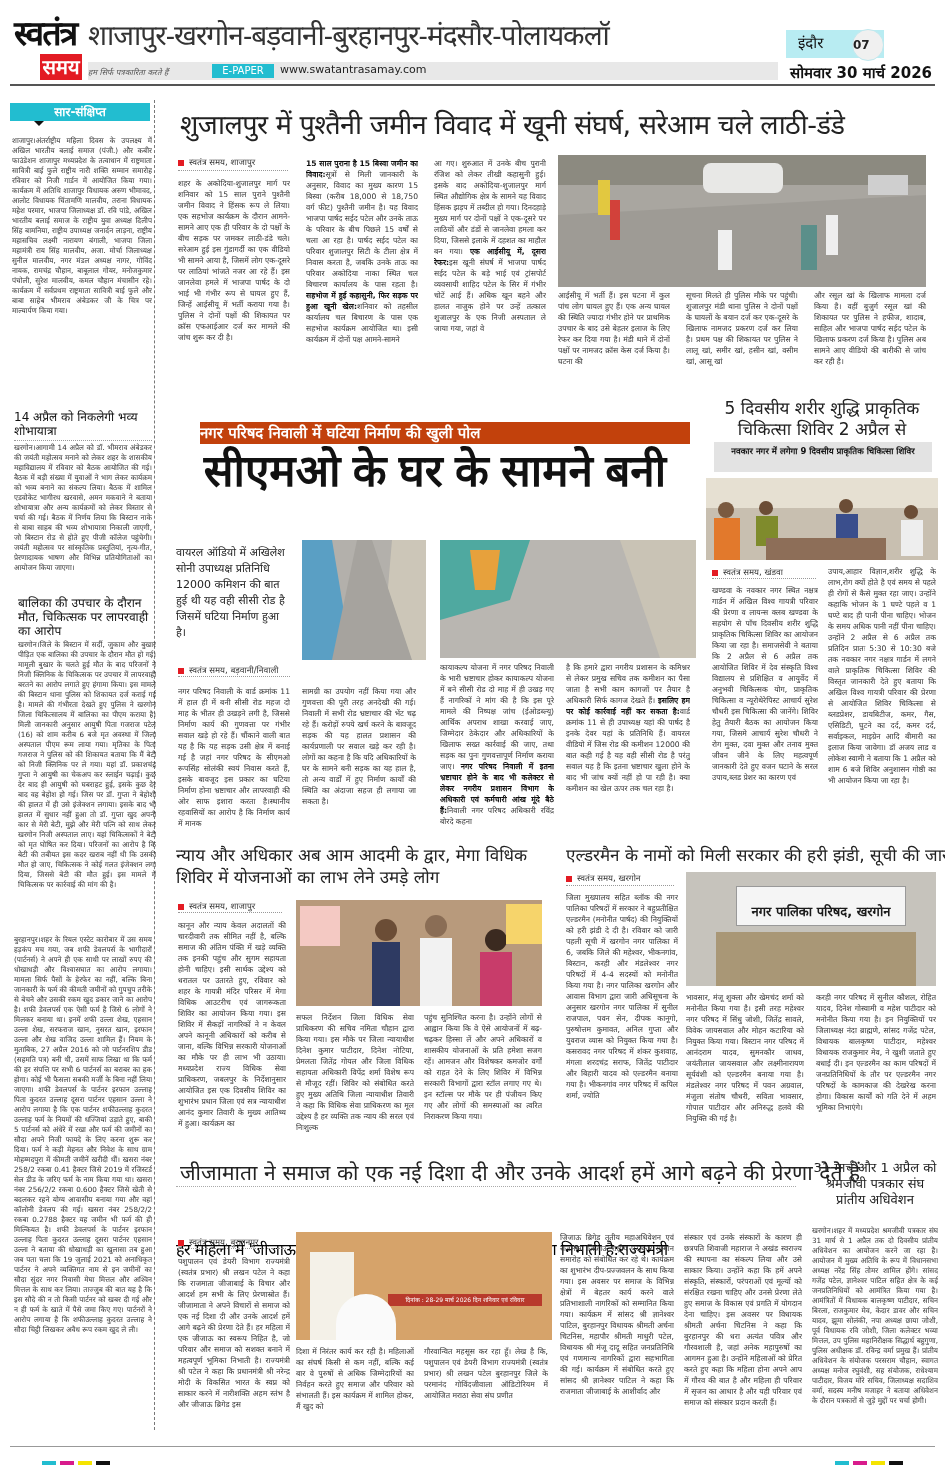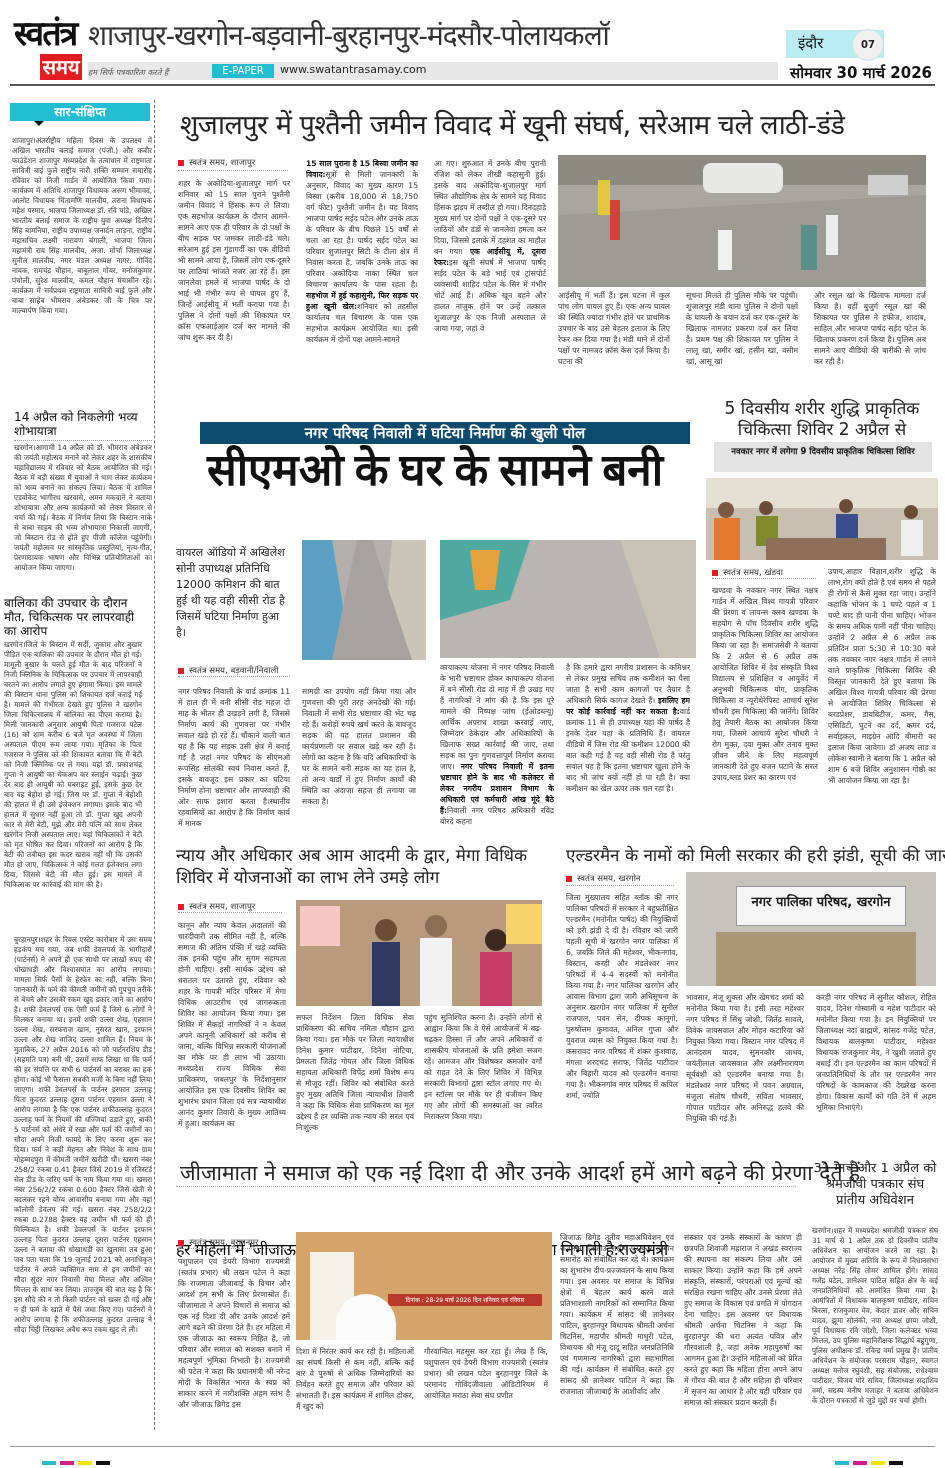--- a/index.html
+++ b/index.html
@@ -4,43 +4,43 @@
 <style>
 *{box-sizing:border-box;margin:0;padding:0}
 body{width:945px;height:1468px;background:#fff;font-family:"DejaVu Sans",sans-serif;color:#222;position:relative;overflow:hidden}
 .abs{position:absolute}
 
 .logo-top{left:14px;top:14px;width:68px;height:38px;font-family:"DejaVu Serif",serif;font-weight:bold;font-size:34px;line-height:38px;color:#111;letter-spacing:-2px}
 .logo-bot{left:40px;top:54px;width:42px;height:26px;background:#e31b23;color:#fff;font-weight:bold;font-size:20px;line-height:26px;text-align:center;font-family:"DejaVu Serif",serif}
 .districts{left:88px;top:16px;width:700px;font-size:28px;line-height:40px;color:#333;font-family:"Liberation Sans Narrow","Liberation Sans",sans-serif;letter-spacing:-1px}
 .city-box{left:786px;top:30px;width:98px;height:28px;background:#b8ecf2}
 .city{left:798px;top:32px;font-size:15px;color:#111}
-.page-no{left:852px;top:29px;width:32px;height:32px;border-radius:50%;background:#f0f0f0;border:1px solid #bfe8ee;font-weight:bold;font-size:10px;line-height:30px;text-align:center}
+.page-no{left:852px;top:29px;width:32px;height:32px;border-radius:50%;background:#f0f0f0;border:1px solid #bfe8ee;font-weight:bold;font-size:12px;line-height:30px;}
 .tagline{left:88px;top:66px;font-size:8px;font-style:italic;color:#555}
 .epaper-bar{left:88px;top:62px;width:690px;height:18px;background:#e8e8e8}
 .epaper-badge{left:212px;top:64px;width:62px;height:14px;background:#22bdd0;color:#fff;font-size:10px;line-height:14px;text-align:center}
 .url{left:280px;top:63px;font-size:11px;color:#222}
 .date{left:790px;top:62px;font-size:15px;font-weight:bold;color:#111}
 .rule{left:10px;top:84px;width:925px;height:2px;background:#555}
 .sar-head{left:10px;top:103px;width:140px;height:18px;background:#22bdd0;color:#fff;font-size:12px;font-weight:bold;text-align:center;line-height:18px}
 .sar-arrow{left:34px;top:121px;width:0;height:0;border-left:5px solid transparent;border-right:5px solid transparent;border-top:5px solid #111}
 .vdash{left:154px;top:100px;width:0;height:1330px;border-left:1px dashed #777}
 .s-head{font-size:12px;line-height:14px;color:#111;font-weight:500}
 .s-body{font-size:7.2px;line-height:10px;color:#333;text-align:justify}
 .s-body b{font-weight:normal}
 
 .h1{font-size:27px;line-height:34px;color:#222;white-space:nowrap;letter-spacing:-0.5px}
 .byline{font-size:8.5px;color:#333;white-space:nowrap}
 .byline:before{content:"";display:inline-block;width:6px;height:6px;background:#e31b23;margin-right:5px;vertical-align:middle}
 .byrule{height:0;border-top:1px dotted #999}
 .col{font-size:7.6px;line-height:11px;color:#333;text-align:justify}
 .col b{font-weight:bold;color:#111}
 .photo{background:#999;overflow:hidden}
-.blackbar{left:200px;top:422px;width:490px;height:22px;background:#0c4a6e;color:#fff;font-size:15px;line-height:22px;text-align:center;font-weight:bold}
-.cmo-head{left:180px;top:446px;width:510px;font-size:44px;line-height:50px;font-weight:bold;text-align:center;color:#111;font-family:Liberation Serif, serif}
+.blackbar{left:200px;top:422px;width:490px;height:22px;background:#c2410c;color:#fff;font-size:15px;line-height:22px;font-weight:bold}
+.cmo-head{left:180px;top:446px;width:510px;font-size:44px;line-height:50px;font-weight:bold;text-align:center;color:#111;font-family:Liberation Sans, sans-serif}
 .rhead{font-size:17px;line-height:21px;color:#222}
 .graybox{background:#e3e3e3;font-size:8.5px;line-height:12px;text-align:center;color:#111;font-weight:bold}
 .hr-dot{height:0;border-top:1px dotted #aaa}
 .quote{font-size:11px;line-height:16px;color:#222}
 .cmyk span{display:inline-block;width:14px;height:4px;margin-right:4px}
 </style>
 </head>
 <body>
 
 <div class="abs logo-top">स्वतंत्र</div>
@@ -61,21 +61,21 @@
 <div class="abs vdash"></div>
 
 <div class="abs" style="left:12px;top:132px;width:140px">
   <div class="s-body" style="margin-top:4px;height:186px;overflow:hidden"><b>शाजापुर।</b><span>अंतर्राष्ट्रीय महिला दिवस के उपलक्ष्य में अखिल भारतीय बलाई समाज (पंजी.) और कबीर फाउंडेशन शाजापुर मध्यप्रदेश के तत्वाधान में राष्ट्रमाता सावित्री बाई फुले राष्ट्रीय नारी शक्ति सम्मान समारोह रविवार को निजी गार्डन में आयोजित किया गया। कार्यक्रम में अतिथि शाजापुर विधायक अरुण भीमावद, आलोट विधायक चिंतामणि मालवीय, तराना विधायक महेश परमार, भाजपा जिलाध्यक्ष डॉ. रवि पांडे, अखिल भारतीय बलाई समाज के राष्ट्रीय युवा अध्यक्ष दिलीप सिंह बामनिया, राष्ट्रीय उपाध्यक्ष जनार्दन लाड़ना, राष्ट्रीय महासचिव लक्ष्मी नारायण बंगाली, भाजपा जिला महामंत्री राय सिंह मालवीय, अजा. मोर्चा जिलाध्यक्ष सुनील मालवीय, नगर मंडल अध्यक्ष नागर, गोविंद नायक, रामचंद्र चौहान, बाबूलाल गोयर, मनोजकुमार पंचोली, सुरेश मालवीय, कमल चौहान मंचासीन रहे। कार्यक्रम में सर्वप्रथम राष्ट्रमाता सावित्री बाई फुले और बाबा साहेब भीमराव अंबेडकर जी के चित्र पर माल्यार्पण किया गया।</span></div>
 </div>
 <div class="abs" style="left:14px;top:410px;width:138px">
   <div class="s-head">14 अप्रैल को निकलेगी भव्य शोभायात्रा</div>
   <div style="border-top:1px dotted #999;margin-top:2px"></div>
   <div class="s-body" style="margin-top:2px;height:145px;overflow:hidden"><b>खरगोन।</b><span>आगामी 14 अप्रैल को डॉ. भीमराव अंबेडकर की जयंती महोत्सव मनाने को लेकर शहर के शासकीय महाविद्यालय में रविवार को बैठक आयोजित की गई। बैठक में बड़ी संख्या में युवाओं ने भाग लेकर कार्यक्रम को भव्य बनाने का संकल्प लिया। बैठक में शामिल एडवोकेट भागीरथ खरवासे, अमन मकवाने ने बताया शोभायात्रा और अन्य कार्यक्रमों को लेकर विस्तार से चर्चा की गई। बैठक में निर्णय लिया कि बिस्टान नाके से बाबा साहब की भव्य शोभायात्रा निकाली जाएगी, जो बिस्टान रोड से होते हुए पीजी कॉलेज पहुंचेगी। जयंती महोत्सव पर सांस्कृतिक प्रस्तुतियां, नृत्य-गीत, प्रेरणादायक भाषण और विभिन्न प्रतियोगिताओं का आयोजन किया जाएगा।</span></div>
 </div>
-<div class="abs" style="left:4px;top:596px;width:138px">
+<div class="abs" style="left:18px;top:596px;width:138px">
   <div class="s-head">बालिका की उपचार के दौरान मौत, चिकित्सक पर लापरवाही का आरोप</div>
   <div class="s-body" style="margin-top:2px;height:285px;overflow:hidden"><b>खरगोन।</b><span>जिले के बिस्टान में सर्दी, जुकाम और बुखार पीड़ित एक बालिका की उपचार के दौरान मौत हो गई। मामूली बुखार के चलते हुई मौत के बाद परिजनों ने निजी क्लिनिक के चिकित्सक पर उपचार में लापरवाही बरतने का आरोप लगाते हुए हंगामा किया। इस मामले की बिस्टान थाना पुलिस को शिकायत दर्ज कराई गई है। मामले की गंभीरता देखते हुए पुलिस ने खरगोन जिला चिकित्सालय में बालिका का पीएम कराया है। मिली जानकारी अनुसार आयुषी पिता गजराज पटेल (16) को शाम करीब 6 बजे मृत अवस्था में जिला अस्पताल पीएम रूम लाया गया। मृतिका के पिता गजराज ने पुलिस को की शिकायत बताया कि मैं बेटी को निजी क्लिनिक पर ले गया। यहां डॉ. प्रकाशचंद्र गुप्ता ने आयुषी का चेकअप कर स्लाईन चढ़ाई। कुछ देर बाद ही आयुषी को घबराहट हुई, इसके कुछ देर बाद वह बेहोश हो गई। जिस पर डॉ. गुप्ता ने बेहोशी की हालत में ही उसे इंजेक्शन लगाया। इसके बाद भी हालत में सुधार नहीं हुआ तो डॉ. गुप्ता खुद अपनी कार से मेरी बेटी, मुझे और मेरी पत्नि को साथ लेकर खरगोन निजी अस्पताल लाए। यहां चिकित्सकों ने बेटी को मृत घोषित कर दिया। परिजनों का आरोप है कि बेटी की तबीयत इस कदर खराब नहीं थी कि उसकी मौत हो जाए, चिकित्सक ने कोई गलत इंजेक्शन लगा दिया, जिससे बेटी की मौत हुई। इस मामले में चिकित्सक पर कार्रवाई की मांग की है।</span></div>
 </div>
 <div class="abs" style="left:14px;top:933px;width:138px">
   <div class="s-body" style="margin-top:2px;height:470px;overflow:hidden"><b>बुरहानपुर।</b><span>शहर के रियल एस्टेट कारोबार में उस समय हड़कंप मच गया, जब शफी डेवलपर्स के भागीदारों (पार्टनर्स) ने अपने ही एक साथी पर लाखों रुपए की धोखाधड़ी और विश्वासघात का आरोप लगाया। मामला सिर्फ पैसों के हेरफेर का नहीं, बल्कि बिना जानकारी के फर्म की कीमती जमीनों को गुपचुप तरीके से बेचने और उसकी रकम खुद डकार जाने का आरोप है। शफी डेवलपर्स एक ऐसी फर्म है जिसे 6 लोगों ने मिलकर बनाया था। इनमें शफी उल्ला शेख, एहसान उल्ला शेख, सरफराज खान, नुसरत खान, इरफान उल्ला और शेख वाजिद उल्ला शामिल हैं। नियम के मुताबिक, 27 अप्रैल 2016 को जो पार्टनरशिप डीड (सहमति पत्र) बनी थी, उसमें साफ लिखा था कि फर्म की हर संपत्ति पर सभी 6 पार्टनर्स का बराबर का हक होगा। कोई भी फैसला सबकी मर्जी के बिना नहीं लिया जाएगा। शफी डेवलपर्स के पार्टनर इरफान उल्लाह पिता कुदरत उल्लाह दूसरा पार्टनर एहसान उल्ला ने आरोप लगाया है कि एक पार्टनर शफीउल्लाह कुदरत उल्लाह फर्म के नियमों की धज्जियां उड़ाते हुए, बाकी 5 पार्टनर्स को अंधेरे में रखा और फर्म की जमीनों का सौदा अपने निजी फायदे के लिए करना शुरू कर दिया। फर्म ने कड़ी मेहनत और निवेश के साथ ग्राम मोहम्मदपुरा में कीमती जमीनें खरीदी थीं। खसरा नंबर 258/2 रकबा 0.41 हैक्टर जिसे 2019 में रजिस्टर्ड सेल डीड के जरिए फर्म के नाम किया गया था। खसरा नंबर 256/2/2 रकबा 0.600 हैक्टर जिसे खेती से बदलकर रहने योग्य आवासीय बनाया गया और वहां कॉलोनी डेवलप की गई। खसरा नंबर 258/2/2 रकबा 0.2788 हैक्टर यह जमीन भी फर्म की ही मिल्कियत है। शफी डेवलपर्स के पार्टनर इरफान उल्लाह पिता कुदरत उल्लाह दूसरा पार्टनर एहसान उल्ला ने बताया की धोखाधड़ी का खुलासा तब हुआ जब पता चला कि 19 जुलाई 2021 को अनाधिकृत पार्टनर ने अपने व्यक्तिगत नाम से इन जमीनों का सौदा सुंदर नगर निवासी मेघा मित्तल और अश्विन मित्तल के साथ कर लिया। ताज्जुब की बात यह है कि इस सौदे की न तो किसी पार्टनर को खबर दी गई और न ही फर्म के खाते में पैसे जमा किए गए। पार्टनरों ने आरोप लगाया है कि शफीउल्लाह कुदरत उल्लाह ने सौदा चिट्ठी लिखकर अवैध रूप रकम खुद ले ली।</span></div>
 </div>
 
 <div class="abs h1" style="left:180px;top:108px;width:760px">शुजालपुर में पुश्तैनी जमीन विवाद में खूनी संघर्ष, सरेआम चले लाठी-डंडे</div>
 <div class="abs byline" style="left:178px;top:156px">स्वतंत्र समय, शाजापुर</div>
 <div class="abs byrule" style="left:178px;top:170px;width:110px"></div>
@@ -169,21 +169,21 @@
     </svg>
 </div>
 <div class="abs col" style="left:296px;top:1012px;width:118px;height:128px;overflow:hidden">सफल निर्देशन जिला विधिक सेवा प्राधिकरण की सचिव नमिता चौहान द्वारा किया गया। इस मौके पर जिला न्यायाधीश दिनेश कुमार पाटीदार, दिनेश नोटिया, प्रेमलता जितेंद्र गोयल और जिला विधिक सहायता अधिकारी विपेंद्र शर्मा विशेष रूप से मौजूद रहीं। शिविर को संबोधित करते हुए मुख्य अतिथि जिला न्यायाधीश तिवारी ने कहा कि विधिक सेवा प्राधिकरण का मूल उद्देश्य है हर व्यक्ति तक न्याय की सरल एवं निःशुल्क</div>
 <div class="abs col" style="left:424px;top:1012px;width:118px;height:128px;overflow:hidden">पहुंच सुनिश्चित करना है। उन्होंने लोगों से आह्वान किया कि वे ऐसे आयोजनों में बढ़-चढ़कर हिस्सा लें और अपने अधिकारों व शासकीय योजनाओं के प्रति हमेशा सजग रहें। आमजन और विशेषकर कमजोर वर्गों को राहत देने के लिए शिविर में विभिन्न सरकारी विभागों द्वारा स्टॉल लगाए गए थे। इन स्टॉल्स पर मौके पर ही पंजीयन किए गए और लोगों की समस्याओं का त्वरित निराकरण किया गया।</div>
 
 <div class="abs" style="left:566px;top:844px;width:372px;font-size:17px;line-height:22px;color:#222;white-space:nowrap">एल्डरमैन के नामों को मिली सरकार की हरी झंडी, सूची की जारी</div>
 <div class="abs byline" style="left:566px;top:872px">स्वतंत्र समय, खरगोन</div>
 <div class="abs byrule" style="left:566px;top:885px;width:108px"></div>
 <div class="abs col" style="left:566px;top:892px;width:112px;height:250px;overflow:hidden">जिला मुख्यालय सहित ब्लॉक की नगर पालिका परिषदों में सरकार ने बहुप्रतीक्षित एल्डरमैन (मनोनीत पार्षद) की नियुक्तियों को हरी झंडी दे दी है। रविवार को जारी पहली सूची में खरगोन नगर पालिका में 6, जबकि जिले की महेश्वर, भीकनगांव, बिस्टान, करही और मंडलेश्वर नगर परिषदों में 4-4 सदस्यों को मनोनीत किया गया है। नगर पालिका खरगोन और आवास विभाग द्वारा जारी अधिसूचना के अनुसार खरगोन नगर पालिका में सुनील राजपाल, पवन सेन, दीपक कानूगो, पुरुषोत्तम कुमावत, अनिल गुप्ता और युवराज व्यास को नियुक्त किया गया है। कसरावद नगर परिषद में शंकर कुशवाह, मंगला शरदचंद्र सराफ, जितेंद्र पाटीदार और बिहारी यादव को एल्डरमैन बनाया गया है। भीकनगांव नगर परिषद में कपिल शर्मा, ज्योति</div>
 <div class="abs photo" style="left:686px;top:872px;width:250px;height:114px;background:#c6c3bc">
-  <div style="position:absolute;left:50px;top:14px;width:170px;height:40px;background:#f5f5f5;border:1px solid #999;text-align:center;font-size:13px;line-height:18px;font-weight:bold;color:#1a1a1a;padding-top:6px">नगर पालिका परिषद, खरगोन</div>
+  <div style="position:absolute;left:50px;top:14px;width:170px;height:40px;background:#f5f5f5;border:1px solid #999;text-align:center;font-size:13px;line-height:18px;font-weight:bold;color:#1a1a1a;padding-top:16px">नगर पालिका परिषद, खरगोन</div>
   <div style="position:absolute;left:30px;top:60px;width:200px;height:54px;background:#a99776"></div>
 </div>
 <div class="abs col" style="left:686px;top:992px;width:118px;height:150px;overflow:hidden">भावसार, मंजू शुक्ला और खेमचंद शर्मा को मनोनीत किया गया है। इसी तरह महेश्वर नगर परिषद में सिंधु जोशी, जितेंद्र सावले, विवेक जायसवाल और मोहन कटारिया को नियुक्त किया गया। बिस्टान नगर परिषद में आनंदराम यादव, सुमनकौर जाधव, जयंतीलाल जायसवाल और लक्ष्मीनारायण सूर्यवंशी को एल्डरमैन बनाया गया है। मंडलेश्वर नगर परिषद में पवन अग्रवाल, मंजुला संतोष चौधरी, सविता भावसार, गोपाल पाटीदार और अनिरुद्ध हलवे की नियुक्ति की गई है।</div>
 <div class="abs col" style="left:816px;top:992px;width:120px;height:150px;overflow:hidden">करही नगर परिषद में सुनील कौशल, रोहित यादव, दिनेश गोस्वामी व महेश पाटीदार को मनोनीत किया गया है। इन नियुक्तियों पर जिलाध्यक्ष नंदा ब्राह्मणे, सांसद गजेंद्र पटेल, विधायक बालकृष्ण पाटीदार, महेश्वर विधायक राजकुमार मेव, ने खुशी जताते हुए बधाई दी। इन एल्डरमैन का काम परिषदों में जनप्रतिनिधियों के तौर पर एल्डरमैन नगर परिषदों के कामकाज की देखरेख करना होगा। विकास कार्यों को गति देने में अहम भूमिका निभाएंगे।</div>
 
 <div class="abs" style="left:180px;top:1162px;width:620px;font-size:21px;line-height:22px;color:#222;white-space:nowrap">जीजामाता ने समाज को एक नई दिशा दी और उनके आदर्श हमें आगे बढ़ने की प्रेरणा देते हैं</div>
 <div class="abs hr-dot" style="left:176px;top:1186px;width:620px"></div>
 <div class="abs" style="left:176px;top:1236px;width:625px;font-size:16px;line-height:28px;color:#000000;white-space:nowrap;letter-spacing:-0.5px">हर महिला में 'जीजाऊ' का स्वरूप, जो समाज निर्माण में अहम भूमिका निभाती है:राज्यमंत्री</div>
 <div class="abs byline" style="left:178px;top:1236px">स्वतंत्र समय, बुरहानपुर</div>
 <div class="abs byrule" style="left:178px;top:1248px;width:108px"></div>

